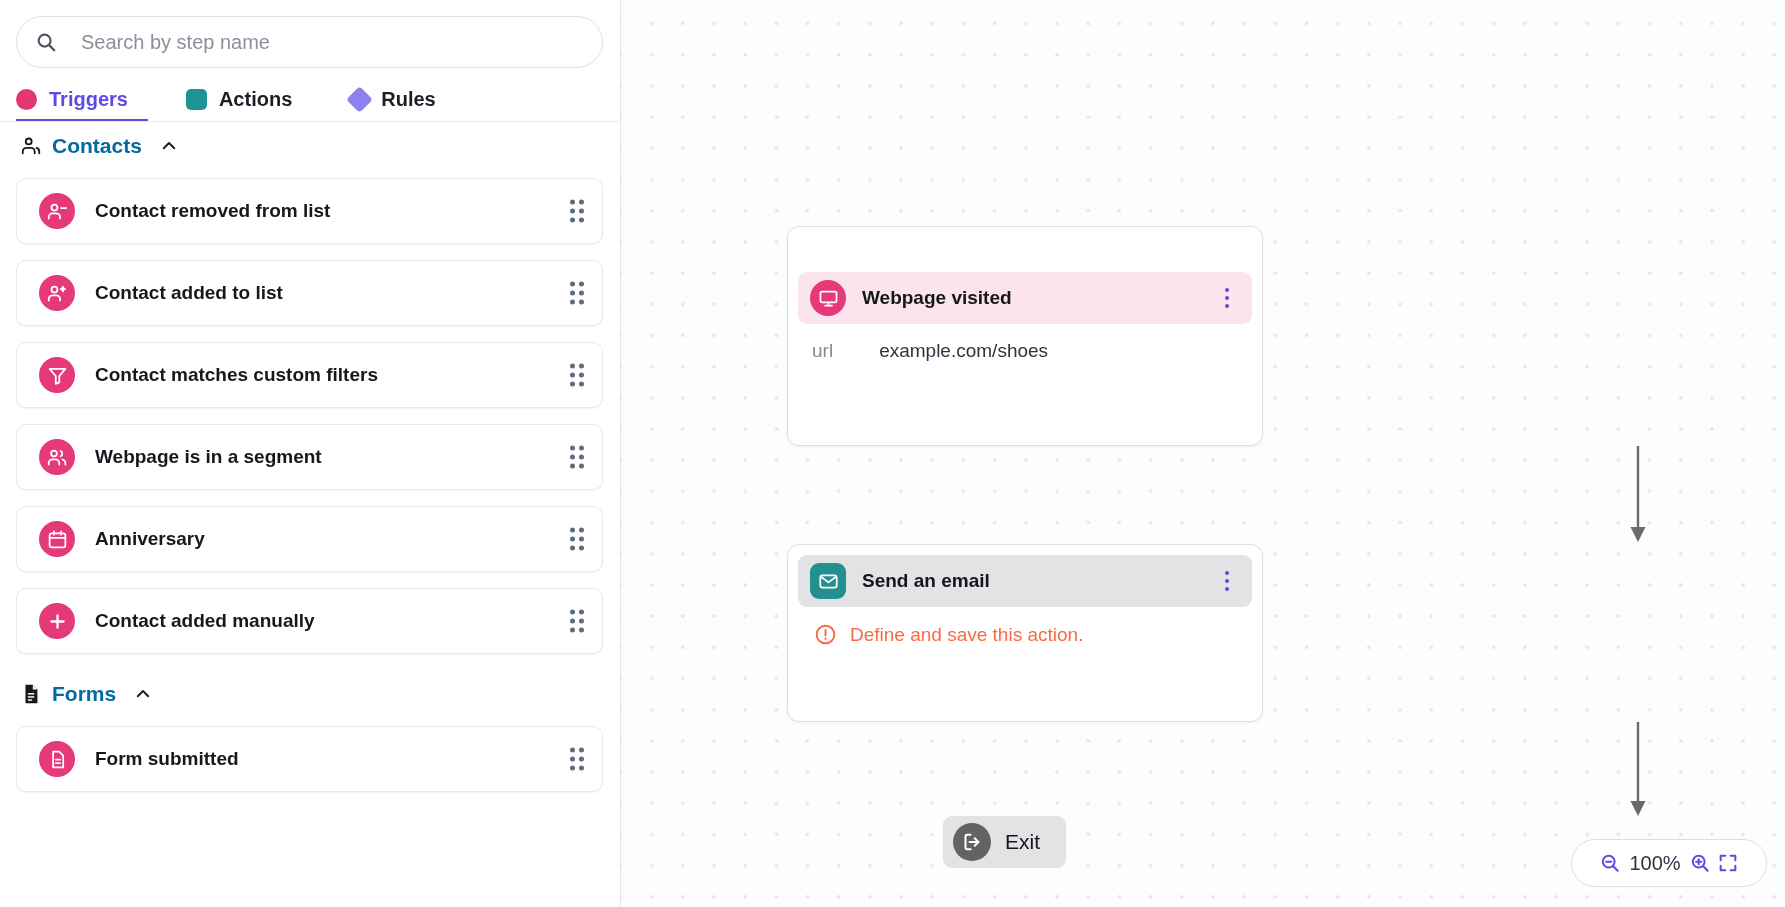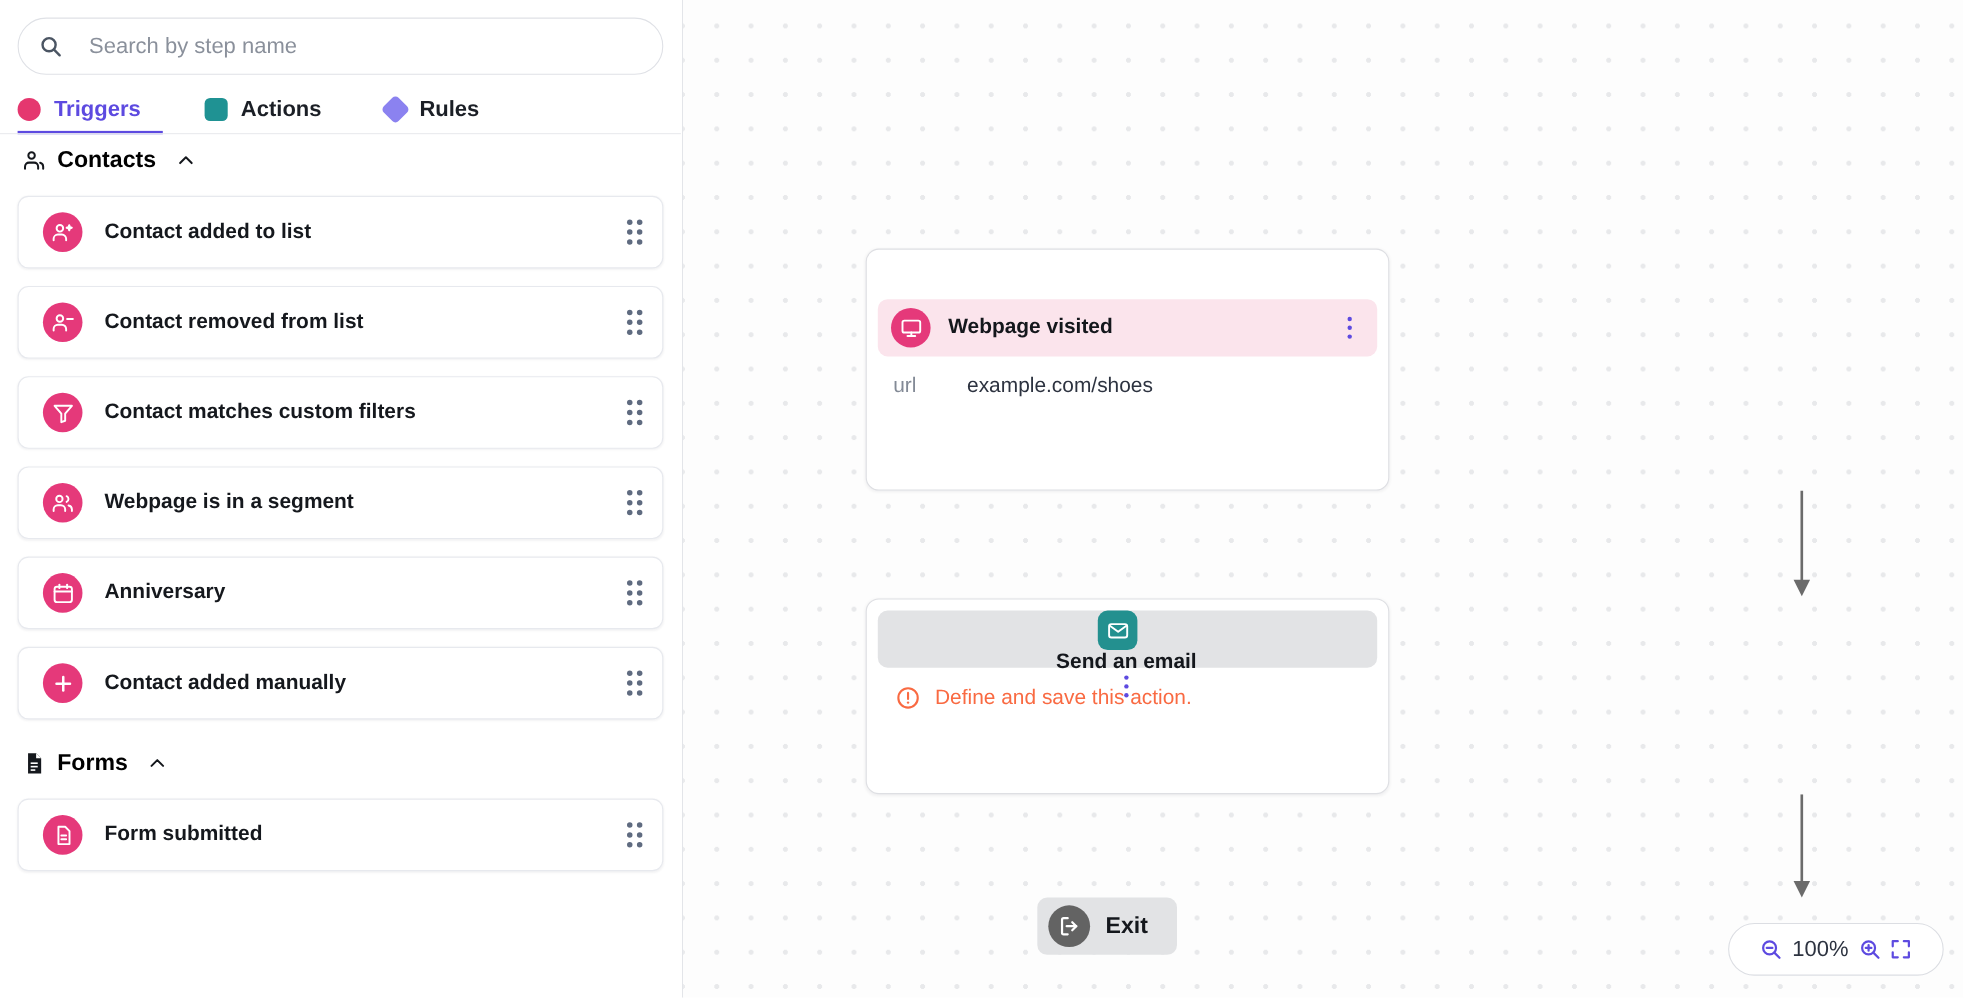--- a/index.html
+++ b/index.html
@@ -126,21 +126,21 @@
     display: flex;
     align-items: center;
     gap: 10px;
     height: 36px;
     padding-left: 4px;
   }
   .group-head .gicon { width: 22px; height: 22px; flex: 0 0 22px; }
   .group-head .gname {
     font-size: 21px;
     font-weight: bold;
-    color: #000000;
+    color: #0369a1;
   }
   .group-head .chev {
     width: 18px; height: 18px; margin-left: 8px;
   }
 
   .step-card {
     position: relative;
     height: 66px;
     border: 1px solid #e7e9ee;
     border-radius: 10px;
@@ -209,21 +209,21 @@
   }
   .node-head {
     display: flex;
     align-items: center;
     height: 52px;
     margin: 10px 10px 0 10px;
     border-radius: 9px;
     padding: 0 14px 0 12px;
   }
   .node-head.trigger { background: #fbe4ec; margin-top: 45px; }
-  .node-head.action  { background: #e2e3e5; flex-direction: column; }
+  .node-head.action  { background: #e2e3e5; }
   .node-icon {
     width: 36px; height: 36px;
     flex: 0 0 36px;
     display: flex;
     align-items: center;
     justify-content: center;
     margin-right: 16px;
   }
   .node-icon.pink { background: #e5397a; border-radius: 50%; }
   .node-icon.teal { background: #23908f; border-radius: 9px; }
@@ -278,21 +278,21 @@
     border-radius: 50%;
     background: #636363;
     display: flex;
     align-items: center;
     justify-content: center;
     margin-right: 14px;
   }
   .exit-node .eicon svg { width: 22px; height: 22px; display: block; }
   .exit-node .elabel {
     font-size: 21px;
-    font-weight: bold;
+    font-weight: normal;
     color: #14171c;
   }
 
   .connector { position: absolute; }
 
   .zoom-bar {
     position: absolute;
     right: 18px;
     bottom: 20px;
     height: 48px;
@@ -344,43 +344,43 @@
             </svg>
           </span>
         </div>
         <div class="spacer-14"></div>
 
         <div class="step-card">
           <span class="badge">
             <svg viewBox="0 0 24 24" fill="none" stroke="#fff" stroke-width="2" stroke-linecap="round" stroke-linejoin="round">
               <path d="M15 20v-1.6A4.4 4.4 0 0 0 10.6 14H6.4A4.4 4.4 0 0 0 2 18.4V20"></path>
               <circle cx="8.5" cy="7.5" r="3.4"></circle>
-              <path d="M18.2 4.2l.7 2 2 .7-2 .7-.7 2-.7-2-2-.7 2-.7z"></path>
-            </svg>
-          </span>
-          <span class="slabel">Contact added to list</span>
+              <line x1="16" y1="8" x2="22" y2="8"></line>
+            </svg>
+          </span>
+          <span class="slabel">Contact removed from list</span>
           <span class="drag-handle">
               <i></i>
               <i></i>
               <i></i>
               <i></i>
               <i></i>
               <i></i>
             </span>
         </div>
 
         <div class="step-card">
           <span class="badge">
             <svg viewBox="0 0 24 24" fill="none" stroke="#fff" stroke-width="2" stroke-linecap="round" stroke-linejoin="round">
               <path d="M15 20v-1.6A4.4 4.4 0 0 0 10.6 14H6.4A4.4 4.4 0 0 0 2 18.4V20"></path>
               <circle cx="8.5" cy="7.5" r="3.4"></circle>
-              <line x1="16" y1="8" x2="22" y2="8"></line>
-            </svg>
-          </span>
-          <span class="slabel">Contact removed from list</span>
+              <path d="M18.2 4.2l.7 2 2 .7-2 .7-.7 2-.7-2-2-.7 2-.7z"></path>
+            </svg>
+          </span>
+          <span class="slabel">Contact added to list</span>
           <span class="drag-handle">
               <i></i>
               <i></i>
               <i></i>
               <i></i>
               <i></i>
               <i></i>
             </span>
         </div>
 

